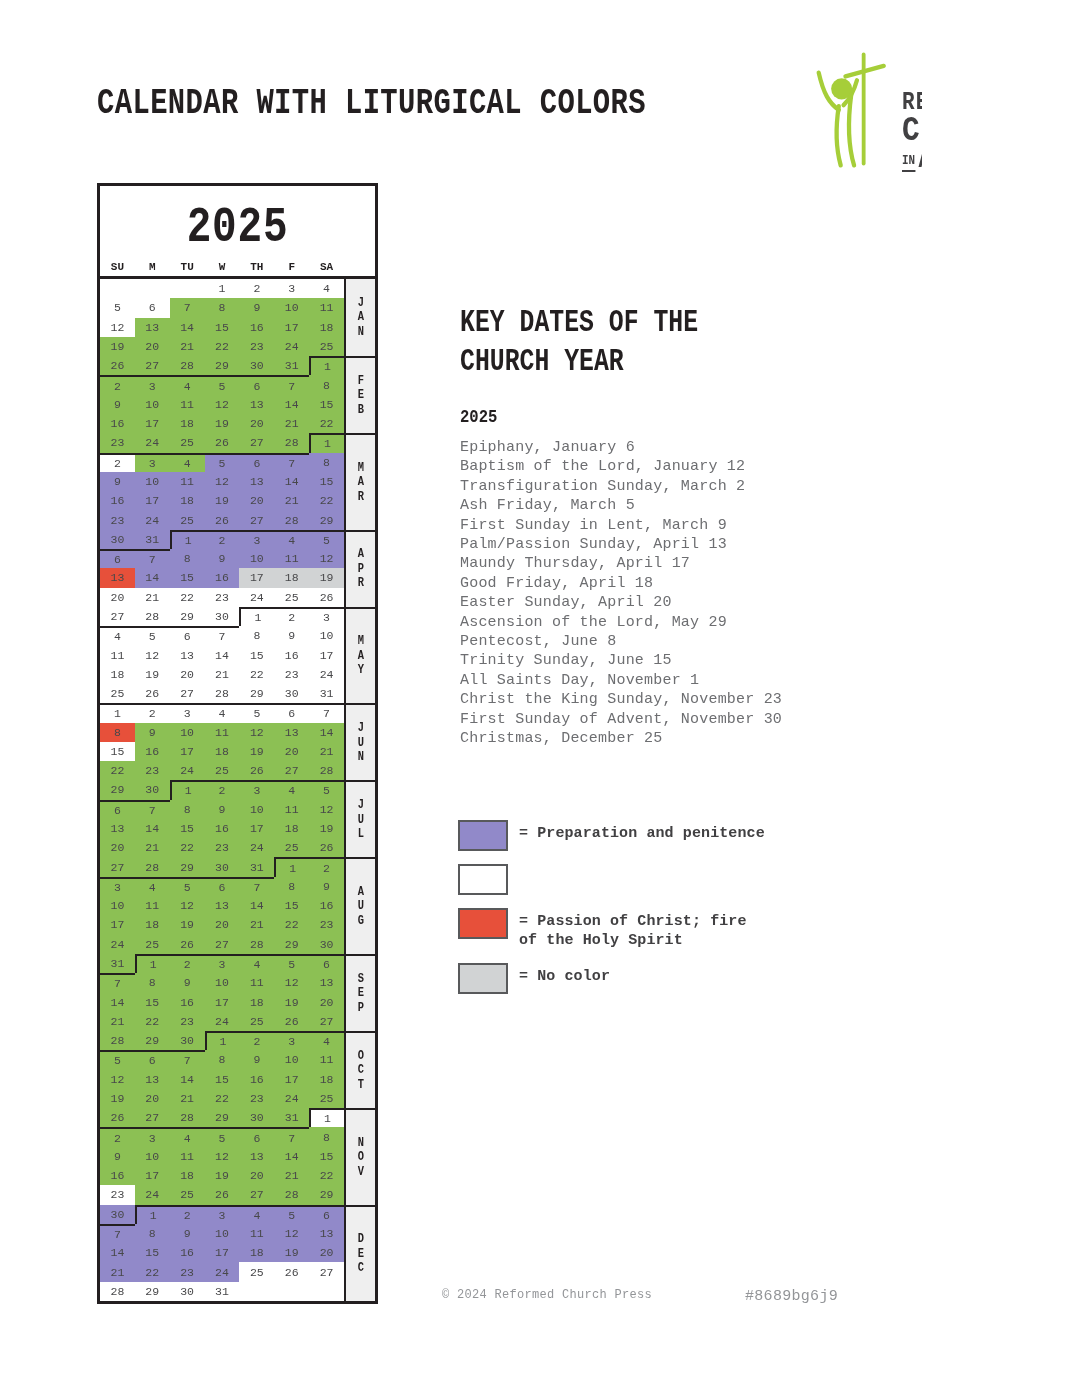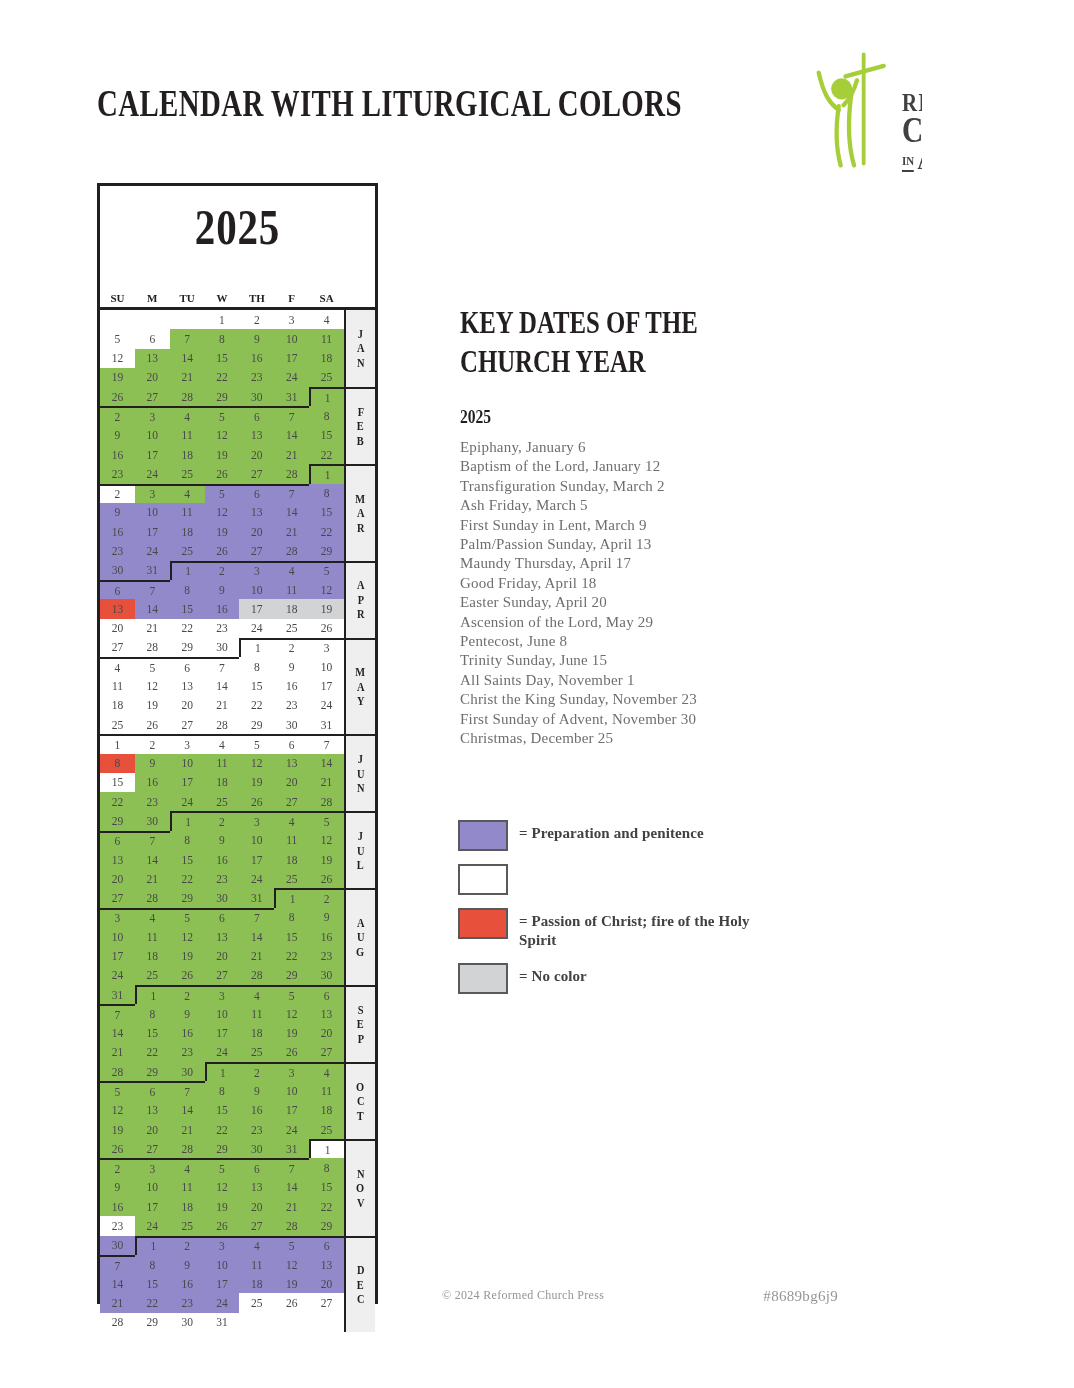--- a/index.html
+++ b/index.html
@@ -1,38 +1,38 @@
 <!DOCTYPE html>
 <html><head>
 <meta charset="utf-8">
 <style>
   html,body{margin:0;padding:0;background:#ffffff;}
   .page{position:relative;width:922px;height:1388px;background:#ffffff;overflow:hidden;
-        font-family:Liberation Serif, serif;}
+        font-family:Liberation Mono, monospace;}
 
   
   .h1{position:absolute;left:97px;top:82px;margin:0;font-size:37px;font-weight:bold;
       color:#231f20;transform:scaleX(.78);transform-origin:0 0;white-space:nowrap;letter-spacing:.5px;}
   .logo{position:absolute;left:812px;top:44px;display:flex;align-items:flex-start;}
   .logo svg{width:88px;height:128px;display:block;}
   .logo-text{margin-left:2px;margin-top:46px;color:#414042;transform:scaleX(.84);transform-origin:0 0;}
   .lt1{font-size:25px;font-weight:bold;letter-spacing:1.5px;line-height:25px;}
   .lt2{font-size:35px;font-weight:bold;letter-spacing:1px;line-height:32px;}
   .lt3{display:flex;align-items:flex-end;font-weight:bold;margin-top:2px;}
   .lt-in{font-size:13px;line-height:19px;border-bottom:2px solid #414042;margin-right:4px;}
   .lt-am{font-size:25px;line-height:23px;letter-spacing:.5px;}
 
   
   .calendar{position:absolute;left:97px;top:183px;width:281px;height:1121px;
             border:3px solid #231f20;box-sizing:border-box;background:#fff;}
   .cal-year{height:74px;display:flex;align-items:center;justify-content:center;
             font-size:50px;font-weight:bold;color:#231f20;transform:scaleX(.82);
             letter-spacing:1px;padding-top:8px;box-sizing:border-box;}
   .cal-dayhead{display:grid;grid-template-columns:repeat(7,1fr) 31px;height:19px;
-               border-bottom:3px solid #231f20;box-sizing:border-box;margin-top:31px;}
+               border-bottom:3px solid #231f20;box-sizing:border-box;}
   .cal-dayhead span{display:flex;align-items:flex-end;justify-content:center;
                     font-size:11px;font-weight:bold;color:#231f20;padding-bottom:3px;}
   .cal-body{display:grid;grid-template-columns:repeat(7,1fr) 31px;
             grid-template-rows:repeat(53,1fr);height:1022px;}
   .cell{display:flex;align-items:center;justify-content:center;font-size:11.5px;
         color:#48484a;box-sizing:border-box;}
   .cell.bt{border-top:2px solid #231f20;}
   .cell.bl{border-left:2px solid #231f20;}
   .mcol{background:#efefef;border-left:2px solid #231f20;box-sizing:border-box;
         display:flex;flex-direction:column;justify-content:center;align-items:center;}

